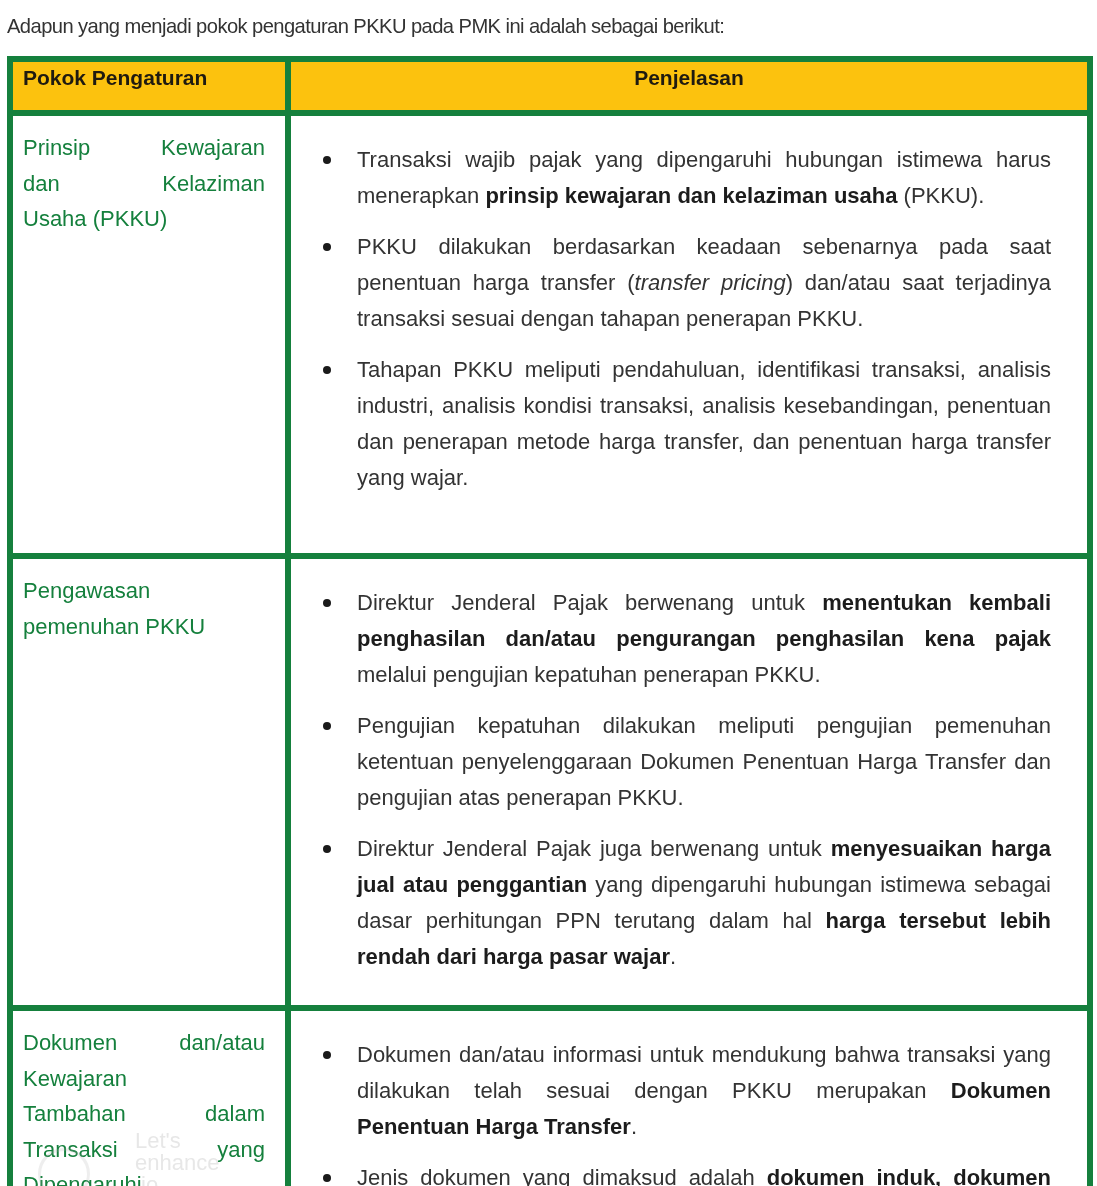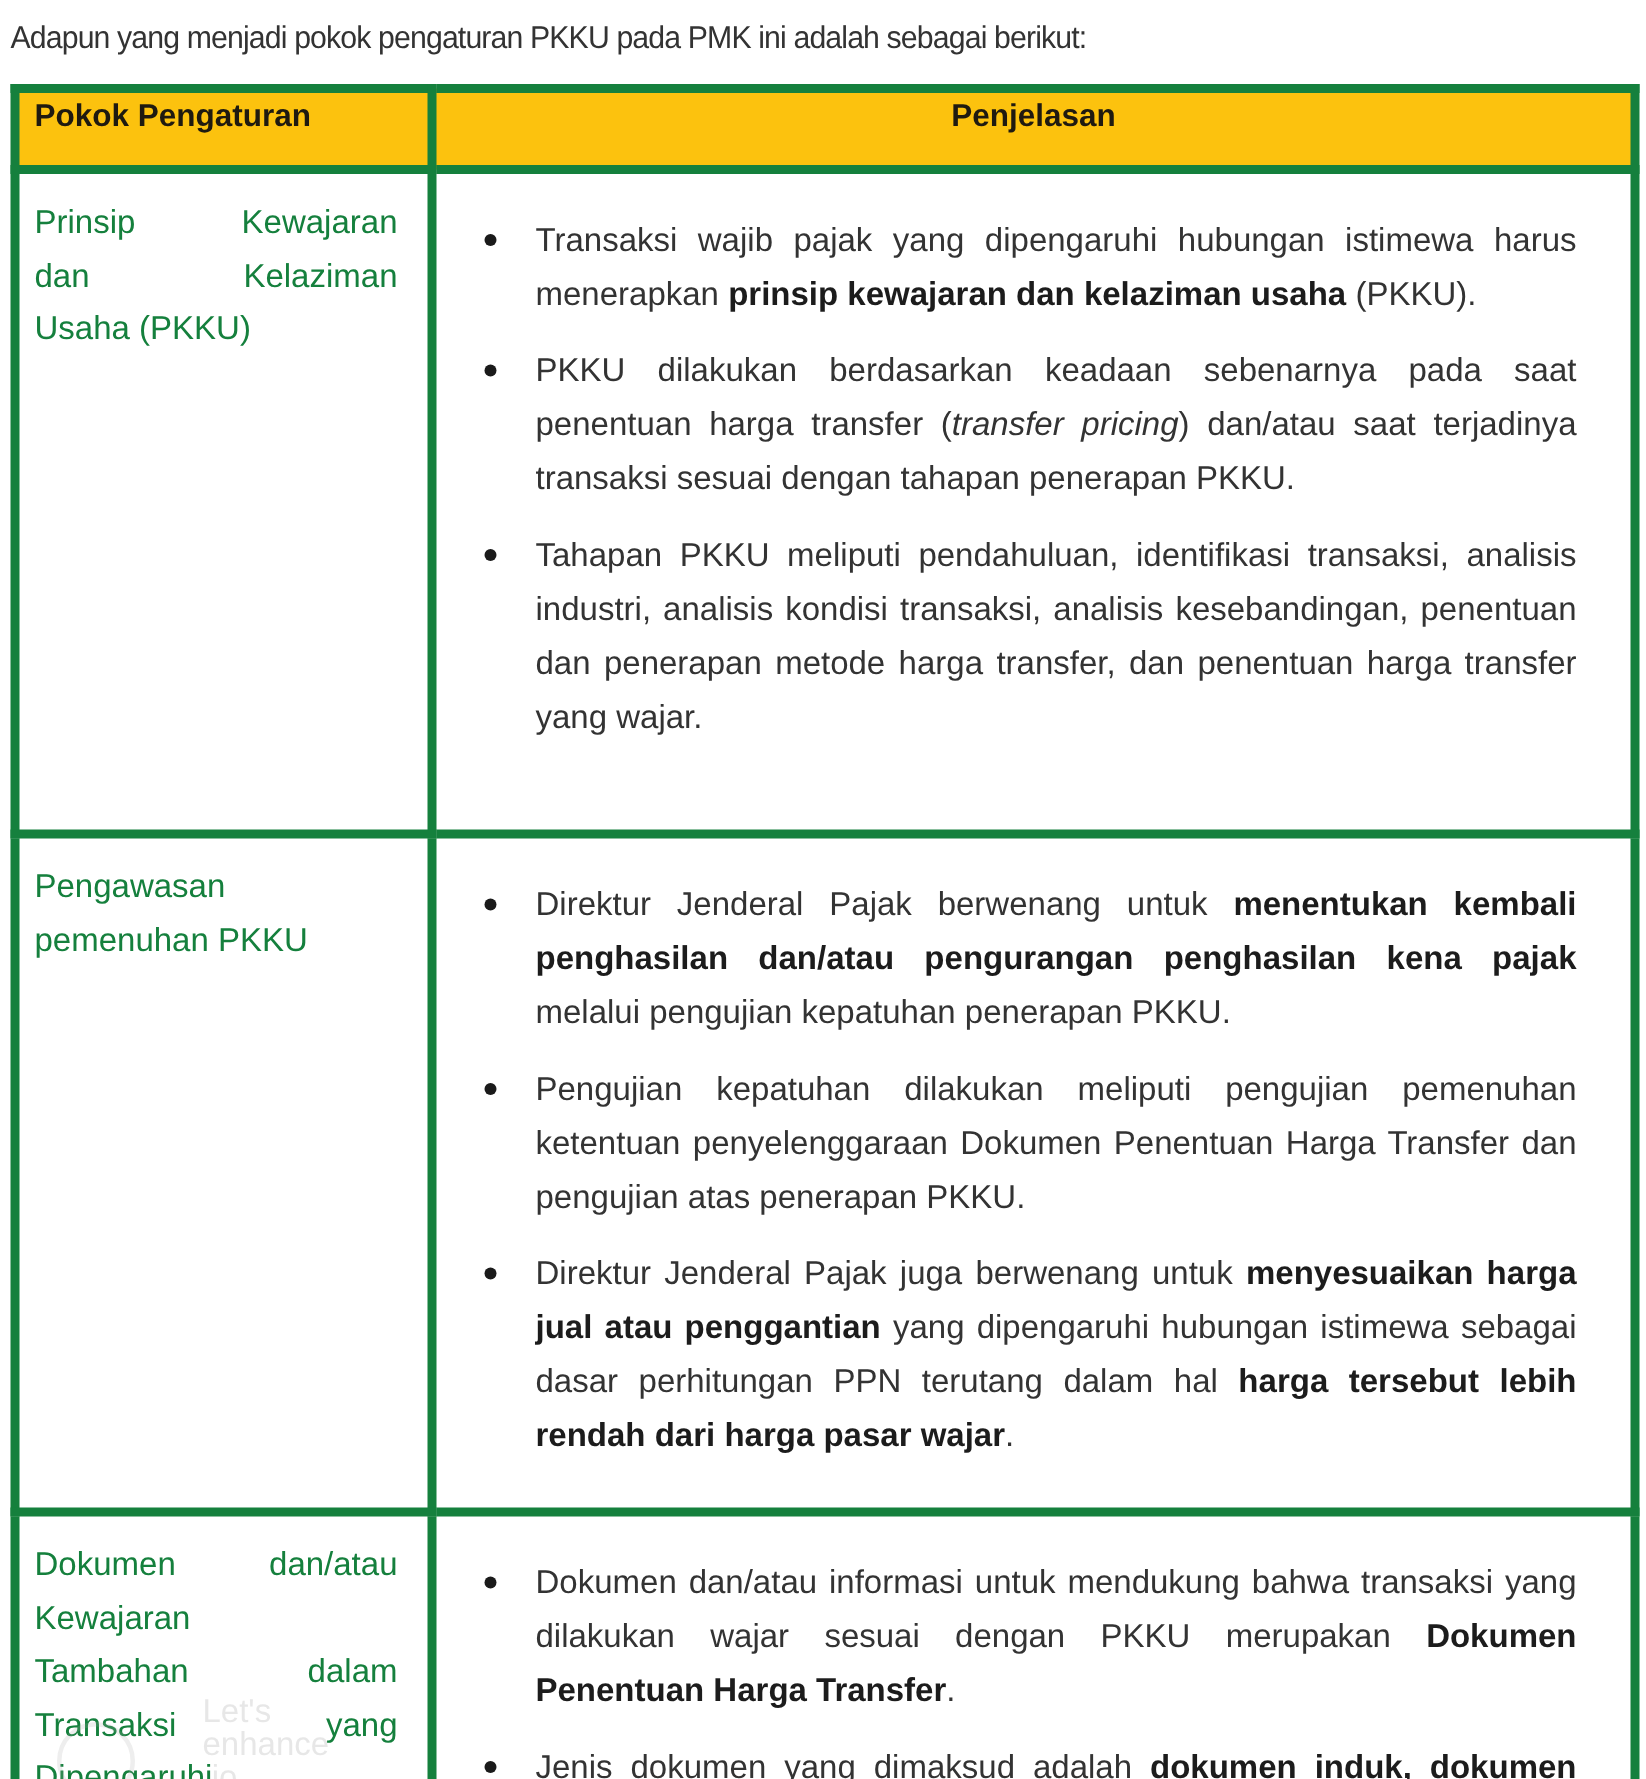--- a/index.html
+++ b/index.html
@@ -100,21 +100,21 @@
         <td class="topic">
           <span class="line">Dokumen dan/atau</span>
           <span class="line">Kewajaran</span>
           <span class="line">Tambahan dalam</span>
           <span class="line">Transaksi yang</span>
           <span class="line">Dipengaruhi</span>
           <span class="line last">Hubungan Istimewa</span>
         </td>
         <td class="desc">
           <ul class="bullets">
-            <li><span class="dot"></span><span>Dokumen dan/atau informasi untuk mendukung bahwa transaksi yang dilakukan wajar sesuai dengan PKKU merupakan </span><b>Dokumen Penentuan Harga Transfer</b><span>.</span></li>
+            <li><span class="dot"></span><span>Dokumen dan/atau informasi untuk mendukung bahwa transaksi yang dilakukan telah sesuai dengan PKKU merupakan </span><b>Dokumen Penentuan Harga Transfer</b><span>.</span></li>
             <li><span class="dot"></span><span>Jenis dokumen yang dimaksud adalah </span><b>dokumen induk, dokumen lokal, dan laporan per negara.</b></li>
           </ul>
         </td>
       </tr>
     </tbody>
 </table>
 
 <div class="watermark">
   <span class="ring"></span>
   <span class="txt">Let's enhance .io</span>

